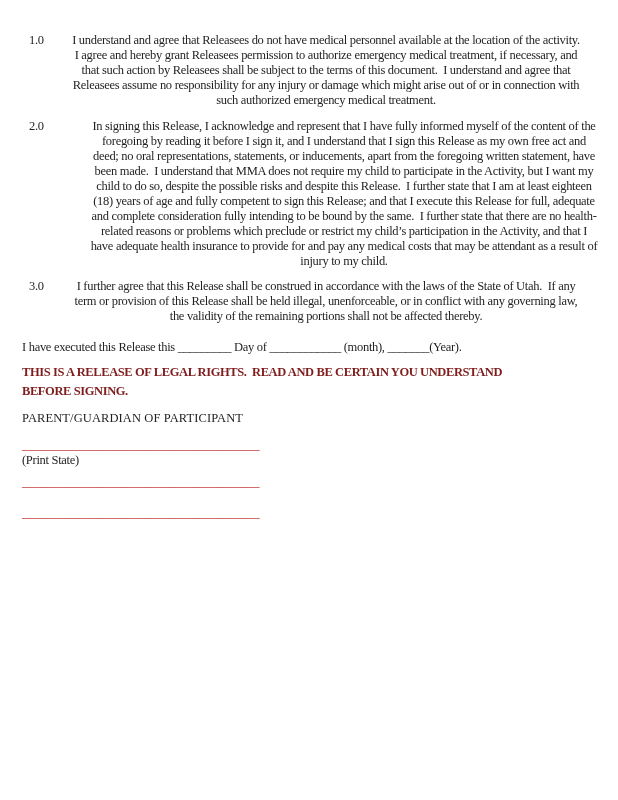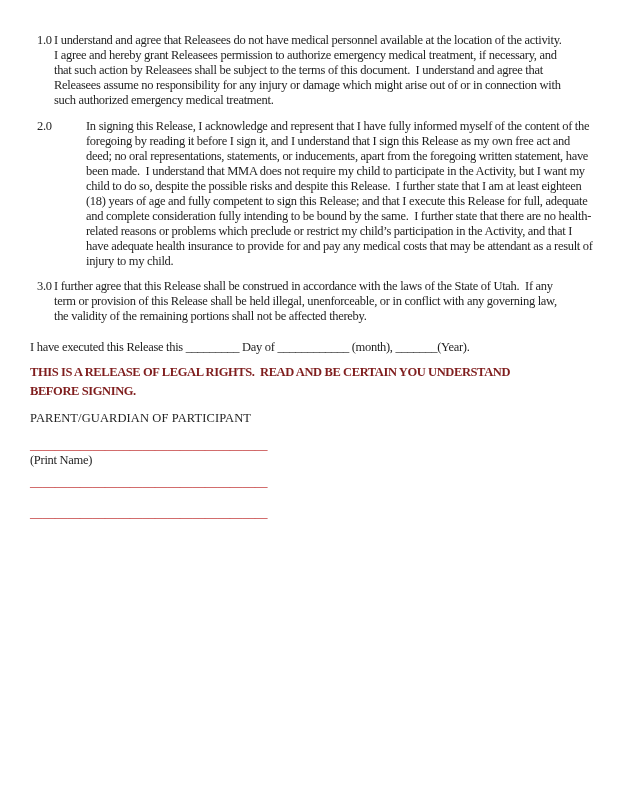--- a/index.html
+++ b/index.html
@@ -8,40 +8,41 @@
     background: #ffffff;
   }
   .page {
     position: relative;
     width: 618px;
     height: 800px;
     margin: 0;
     background: #ffffff;
     overflow: hidden;
     box-sizing: border-box;
-    padding: 33px 8px 0 30px;
+    padding: 33px 8px 0 22px;
     font-family: "Liberation Serif", "DejaVu Serif", serif;
     font-size: 12.5px;
     line-height: 15px;
     color: #1f1f1f;
     letter-spacing: -0.3px;
   }
   .prewrap { white-space: pre-wrap; }
   .clause {
     display: flex;
     align-items: flex-start;
     margin: 0 0 0 7px;
   }
   .clause .cnum {
     flex: 0 0 17px;
     width: 17px;
   }
   .clause .ctext {
     flex: 1 1 auto;
     max-width: 560px;
+    text-align: center;
   }
   .clause-1 { margin-bottom: 11px; }
   .clause-2 { margin-bottom: 10px; gap: 32px; }
   .clause-3 { margin-bottom: 0; }
   .exec-line {
     margin: 16px 0 0 0;
   }
   .notice {
     margin: 8px 0 0 0;
     font-weight: bold;
@@ -103,21 +104,21 @@
 
   <div class="exec-line prewrap">I have executed this Release this _________ Day of ____________ (month), _______(Year).</div>
 
   <div class="notice prewrap">THIS IS A RELEASE OF LEGAL RIGHTS.  READ AND BE CERTAIN YOU UNDERSTAND
 BEFORE SIGNING.</div>
 
   <div class="participant-heading">PARENT/GUARDIAN OF PARTICIPANT</div>
 
   <div class="sig-field sig-field-1">
     <div class="sig-rule">______________________________________</div>
-    <div class="sig-label">(Print Name)</div>
+    <div class="sig-label">(Print State)</div>
   </div>
 
   <div class="sig-field sig-field-2">
     <div class="sig-rule">______________________________________</div>
   </div>
 
   <div class="sig-field sig-field-3">
     <div class="sig-rule">______________________________________</div>
   </div>
 

